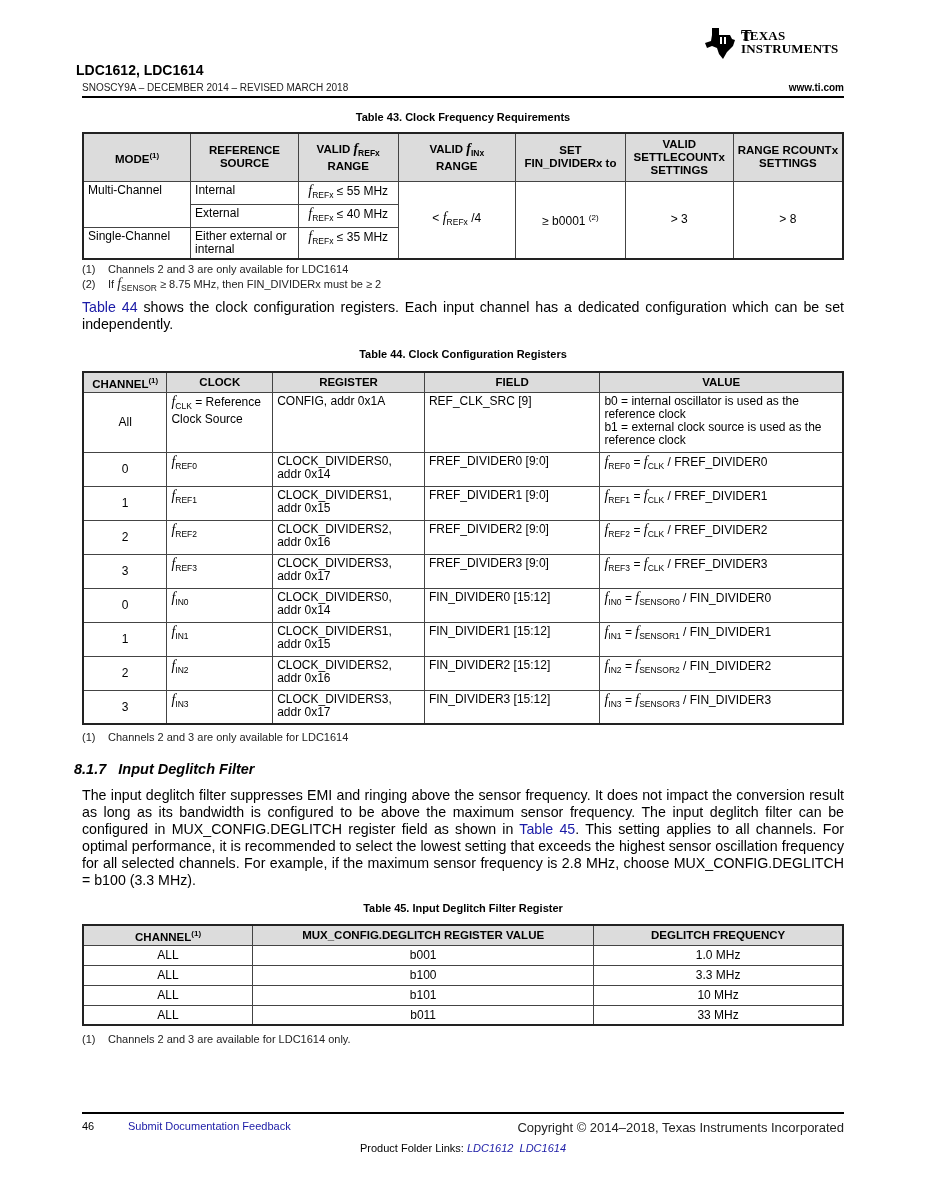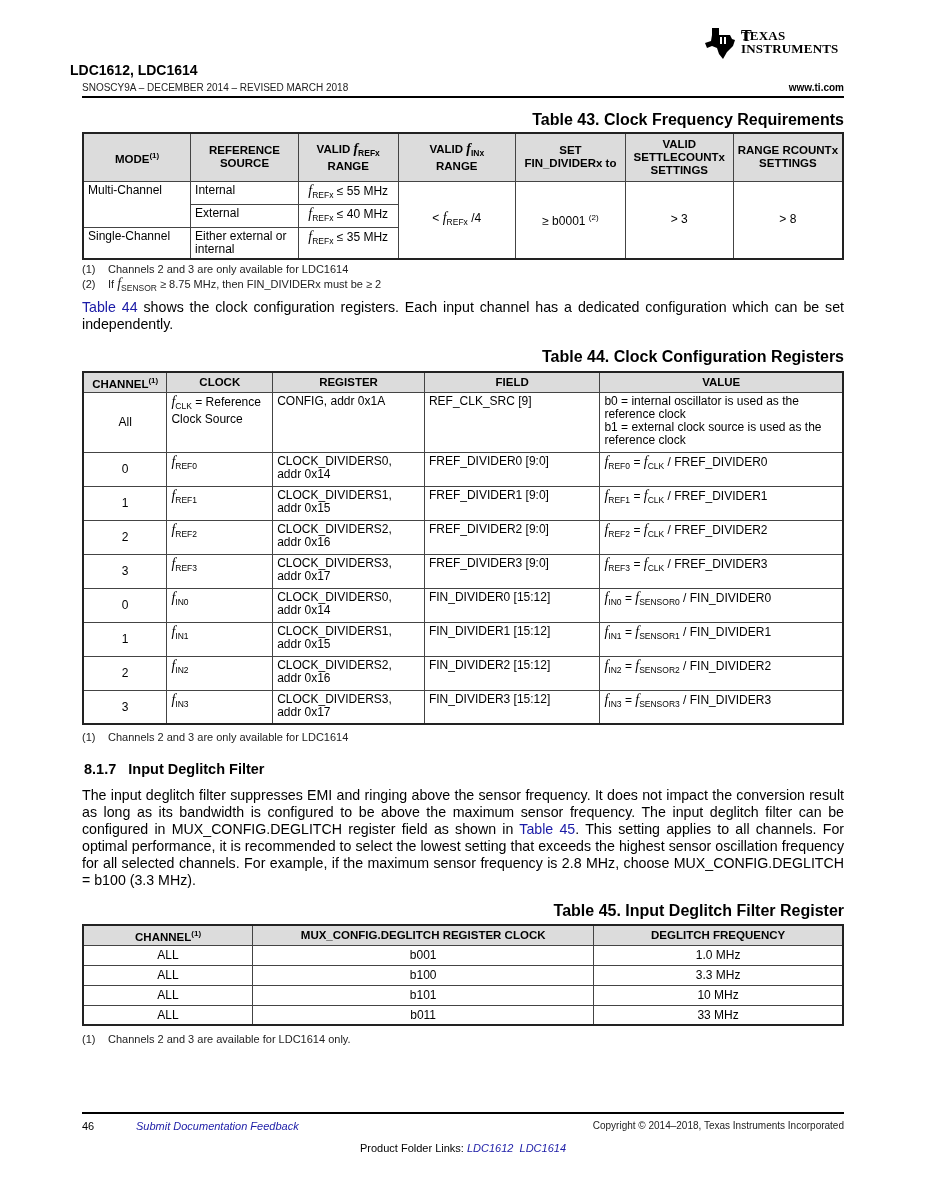--- a/index.html
+++ b/index.html
@@ -1,42 +1,42 @@
 <!DOCTYPE html>
 <html><head>
 <meta charset="utf-8">
 <style>
   html, body { margin:0; padding:0; background:#fff; }
   body { width:926px; height:1198px; position:relative; font-family:"Liberation Sans", sans-serif; color:#000; overflow:hidden; }
   .abs { position:absolute; }
-  .hdr-title { left:70px; top:62px; font-size:14px; font-weight:bold; }
+  .hdr-title { left:76px; top:62px; font-size:14px; font-weight:bold; }
   .hdr-sub { left:82px; top:82px; font-size:10px; color:#222; }
   .hdr-www { right:82px; top:82px; font-size:10px; font-weight:bold; }
   .hdr-rule { left:82px; top:96px; width:762px; height:2px; background:#000; }
   .logo { left:703px; top:26px; width:144px; height:36px; }
   .logo-text { position:absolute; left:38px; top:3px; font-family:"Liberation Serif", serif; font-weight:bold; font-size:13px; line-height:13px; letter-spacing:0.2px; }
   .logo-text .big { font-size:16px; }
-  .caption { font-size:16px; font-weight:bold; text-align:right; width:762px; left:82px; }
+  .caption { font-size:11px; font-weight:bold; text-align:center; width:762px; left:82px; }
   table.t { border-collapse:collapse; position:absolute; left:82px; width:762px; font-size:12px; }
   table.t th { background:#dcdcdc; font-weight:bold; font-size:11.5px; border:1px solid #444; text-align:center; padding:1px 3px; line-height:13px; }
   table.t td { border:1px solid #444; padding:2px 4px; vertical-align:top; line-height:13px; }
   table.t td.c { text-align:center; vertical-align:middle; }
   table.t.outer { border:2px solid #222; }
   .fn { left:82px; font-size:11px; color:#222; }
   .fn span.n { display:inline-block; width:26px; }
   .body { left:82px; width:762px; font-size:14.2px; line-height:17px; text-align:justify; }
   .link { color:#1a1aa6; }
-  .sec { left:84px; font-size:14.5px; font-weight:bold; }
+  .sec { left:74px; font-size:14.5px; font-weight:bold;font-style:italic; }
   .sup { font-size:8px; vertical-align:super; }
   .sub { font-size:8.5px; vertical-align:sub; }
   .fi { font-style:italic; font-family:"Liberation Serif", serif; font-size:14px; }
   .foot-rule { left:82px; top:1112px; width:762px; height:2px; background:#000; }
   .foot-pg { left:82px; top:1120px; font-size:11px;text-align:right; }
-  .foot-fb { left:136px; top:1120px; font-size:11px; font-style:italic; color:#1a1aa6; }
-  .foot-copy { right:82px; top:1120px; font-size:10px; color:#222; }
+  .foot-fb { left:128px; top:1120px; font-size:11px; color:#1a1aa6; }
+  .foot-copy { right:82px; top:1120px; font-size:13px; color:#222; }
   .foot-links { left:0; width:926px; text-align:center; top:1142px; font-size:11px; }
   .foot-links .lk { font-style:italic; color:#1a1aa6; }
 </style>
 </head>
 <body>
 
 <div class="abs logo">
   <svg width="34" height="34" viewBox="0 0 34 34">
     <path d="M9 2 L16 2 L16 9 L27 9 L29 13 L32 14 L30 20 L24 26 L20 33 L16 28 L14 22 L9 20 L4 22 L2 17 L8 15 L9 9 Z" fill="#000"></path>
     <rect x="17" y="11" width="6" height="7" fill="#fff"></rect>
@@ -192,21 +192,21 @@
 <div class="abs caption" style="top:902px;">Table 45. Input Deglitch Filter Register</div>
 <table class="t outer" style="top:924px;">
   <colgroup>
       <col style="width:170px">
       <col style="width:342px">
       <col style="width:250px">
     </colgroup>
   <tbody>
       <tr style="height:19px;">
     <th><span>CHANNEL</span><span class="sup">(1)</span></th>
-    <th>MUX_CONFIG.DEGLITCH REGISTER CLOCK</th>
+    <th>MUX_CONFIG.DEGLITCH REGISTER VALUE</th>
     <th>DEGLITCH FREQUENCY</th>
   </tr>
   <tr style="height:20px;">
     <td class="c">ALL</td>
     <td class="c">b001</td>
     <td class="c">1.0 MHz</td>
   </tr>
   <tr style="height:20px;">
     <td class="c">ALL</td>
     <td class="c">b100</td>

